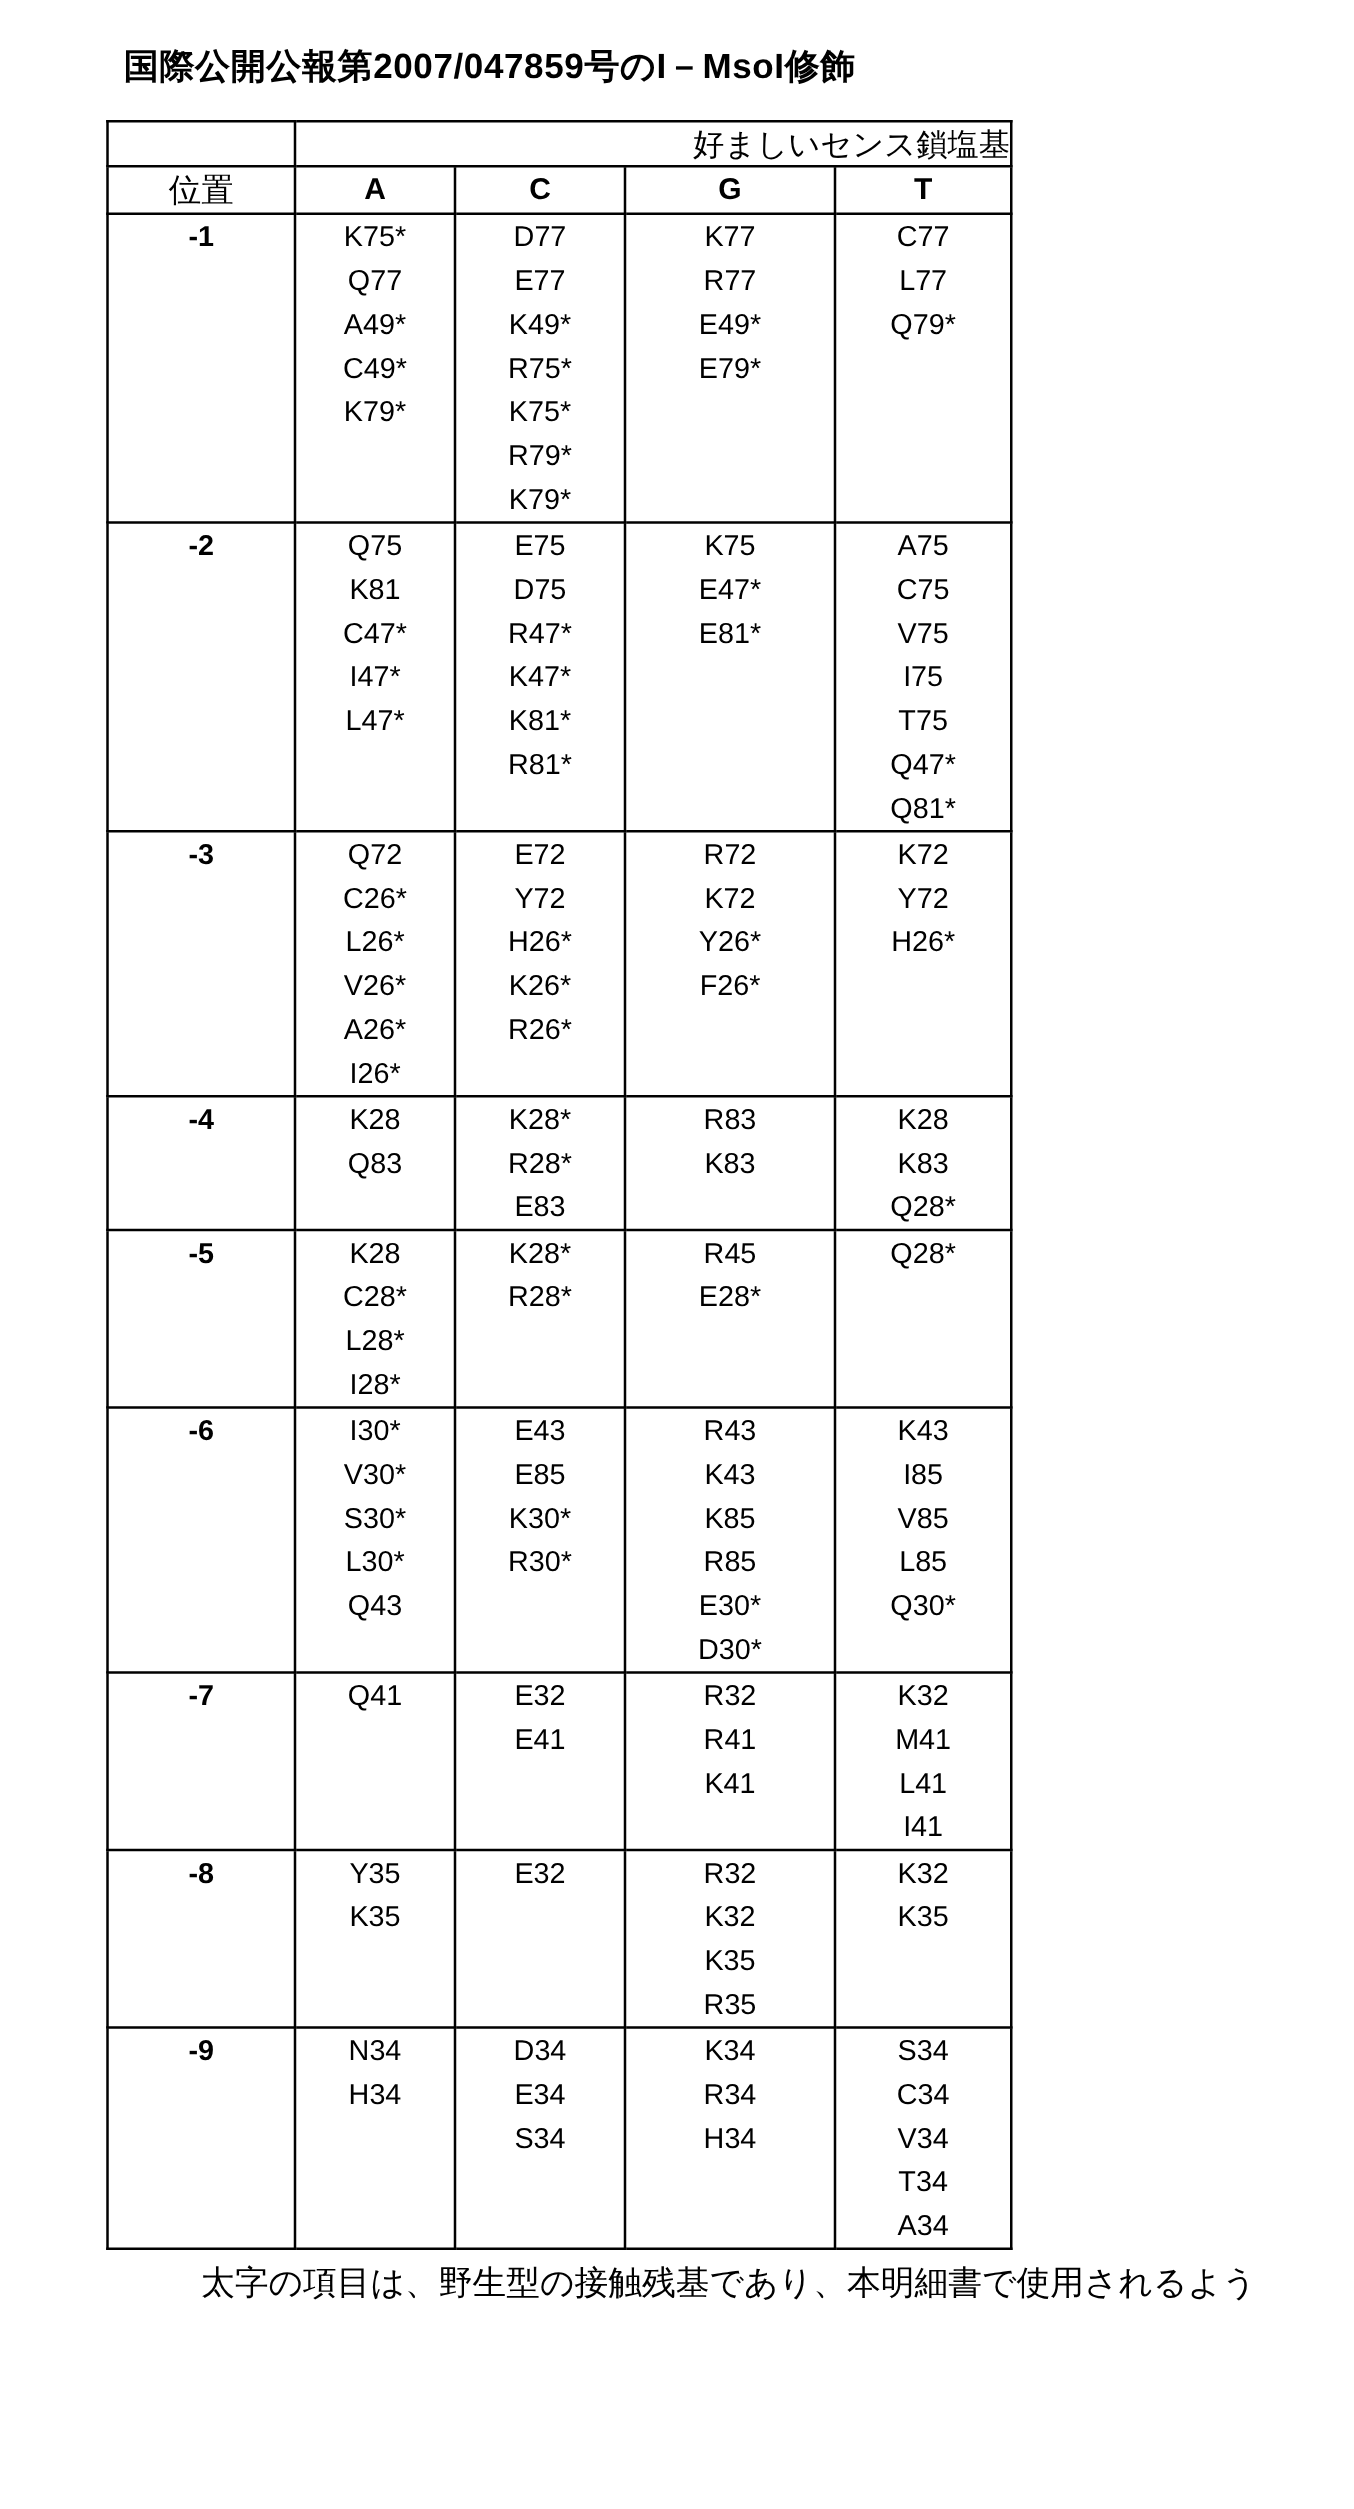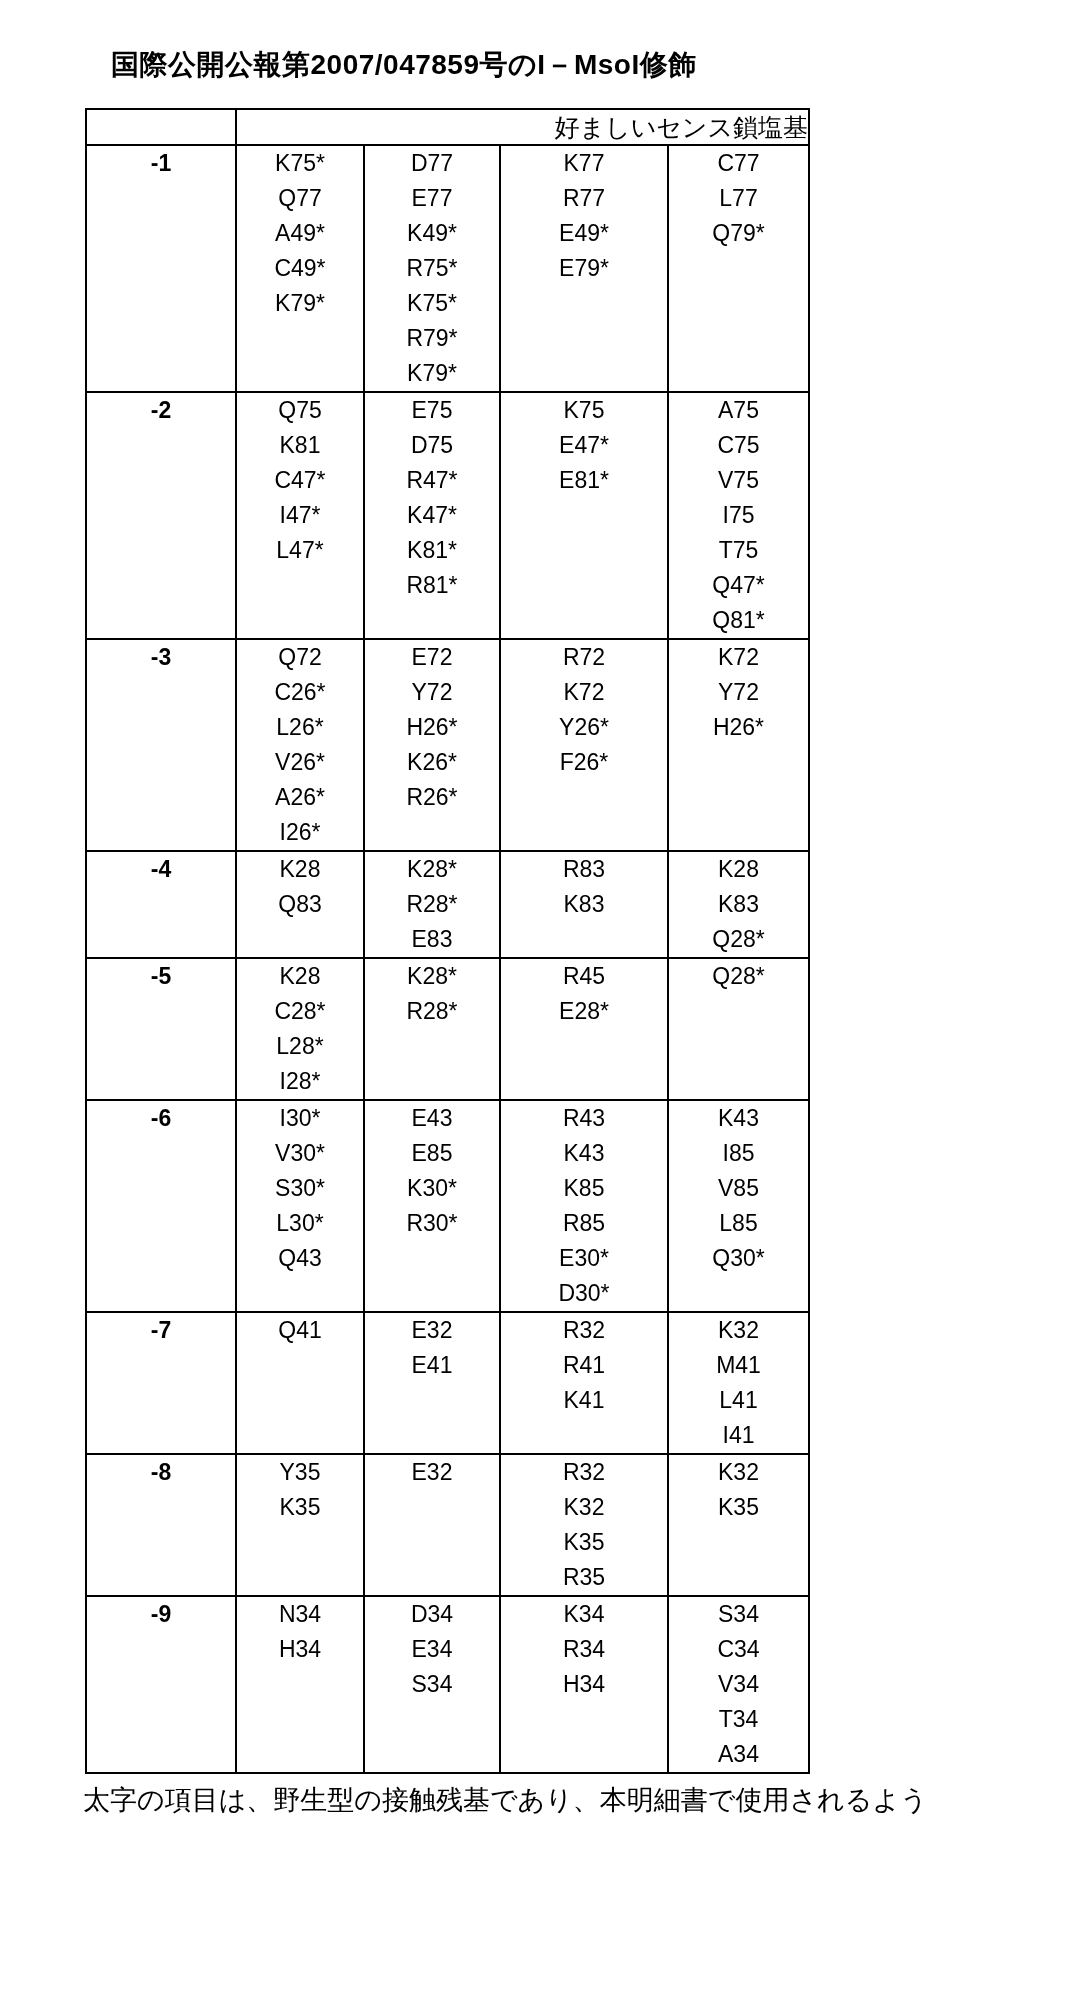--- a/index.html
+++ b/index.html
@@ -5,21 +5,21 @@
   html,body{margin:0;padding:0;}
   body{
     width:1083px;height:2007px;
     background:#ffffff;color:#000000;
     font-family:"Liberation Sans","DejaVu Sans",sans-serif;
     overflow:hidden;
   }
   .page{position:relative;width:1083px;height:2007px;}
   .title{
     font-size:28px;font-weight:bold;
-    margin:16px;padding:30px 0 0 95px;
+    margin:4px;padding:30px 0 0 95px;
     letter-spacing:0.5px;
     white-space:nowrap;
   }
   table.mod-table{
     border-collapse:collapse;
     table-layout:fixed;
     margin:24px 0 0 85px;
   }
   table.mod-table th, table.mod-table td{
     border:2px solid #000;
@@ -46,21 +46,21 @@
   td.data-cell, td.pos-cell{
     vertical-align:top;text-align:center;
     font-size:23px;line-height:35px;
     padding:1px 0 3px 0;
   }
   td.pos-cell{font-weight:bold;}
   .entry{white-space:nowrap;}
   .entry.bold{font-weight:normal;}
   .footnotes{
     margin:10px 0 0 83px;
-    font-size:27px;line-height:33px;
+    font-size:27px;line-height:33px;text-align:center;
   }
   .footnotes div{white-space:nowrap;}
 </style>
 </head>
 <body>
 
 <div class="page">
 
   <h1 class="title">国際公開公報第2007/047859号のI－MsoI修飾</h1>
 
@@ -70,20 +70,27 @@
         <col class="c-a">
         <col class="c-c">
         <col class="c-g">
         <col class="c-t">
     </colgroup>
     <thead>
       <tr>
         <th class="corner"></th>
         <th class="span-head" colspan="4">好ましいセンス鎖塩基</th>
       </tr>
+      <tr id="colHeaderRow">
+          <th class="pos-head">位置</th>
+          <th class="col-head">A</th>
+          <th class="col-head">C</th>
+          <th class="col-head">G</th>
+          <th class="col-head">T</th>
+        </tr>
     </thead>
     <tbody id="tableBody">
         <tr>
           <td class="pos-cell">-1</td>
           <td class="data-cell">
             <div class="entry">K75*</div>
             <div class="entry">Q77</div>
             <div class="entry">A49*</div>
             <div class="entry">C49*</div>
             <div class="entry">K79*</div>

